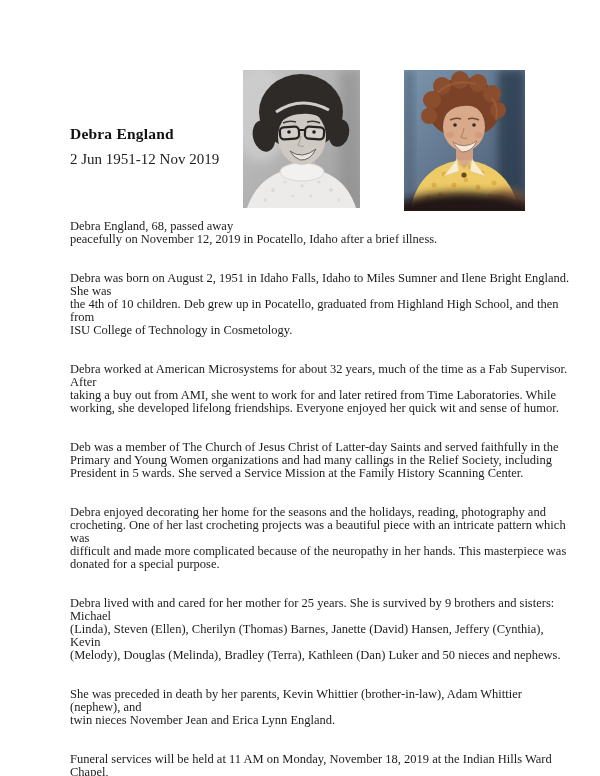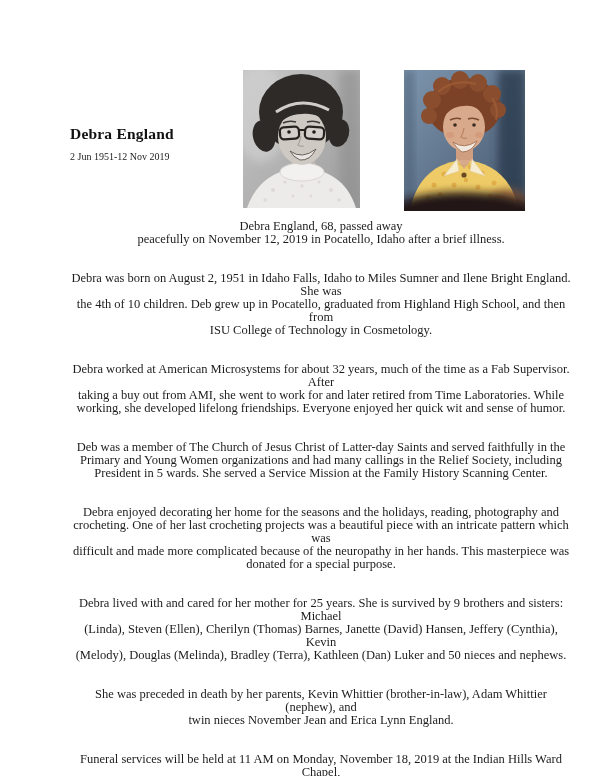--- a/index.html
+++ b/index.html
@@ -29,32 +29,32 @@
     margin: 0;
     font-size: 15.5px;
     font-weight: bold;
     letter-spacing: 0.2px;
     color: #111111;
   }
   .dates {
     position: absolute;
     left: 70px;
     top: 151px;
-    font-size: 10px;
+    font-size: 15px;
   }
   .body {
     position: absolute;
     left: 70px;
     top: 207px;
     width: 502px;
     font-size: 12.5px;
     line-height: 13px;
     white-space: pre-line;
   }
-  .body p { margin: 0 0 13px 0; text-align: center; }
+  .body p { margin: 0 0 13px 0; }
 </style>
 </head>
 <body>
 
 <div class="page">
 
   <svg class="photo photo-bw" viewBox="0 0 117 138" aria-hidden="true">
     <defs>
       <linearGradient id="bwbg" x1="0" y1="0" x2="1" y2="1">
         <stop offset="0" stop-color="#c6c6c6"></stop>

